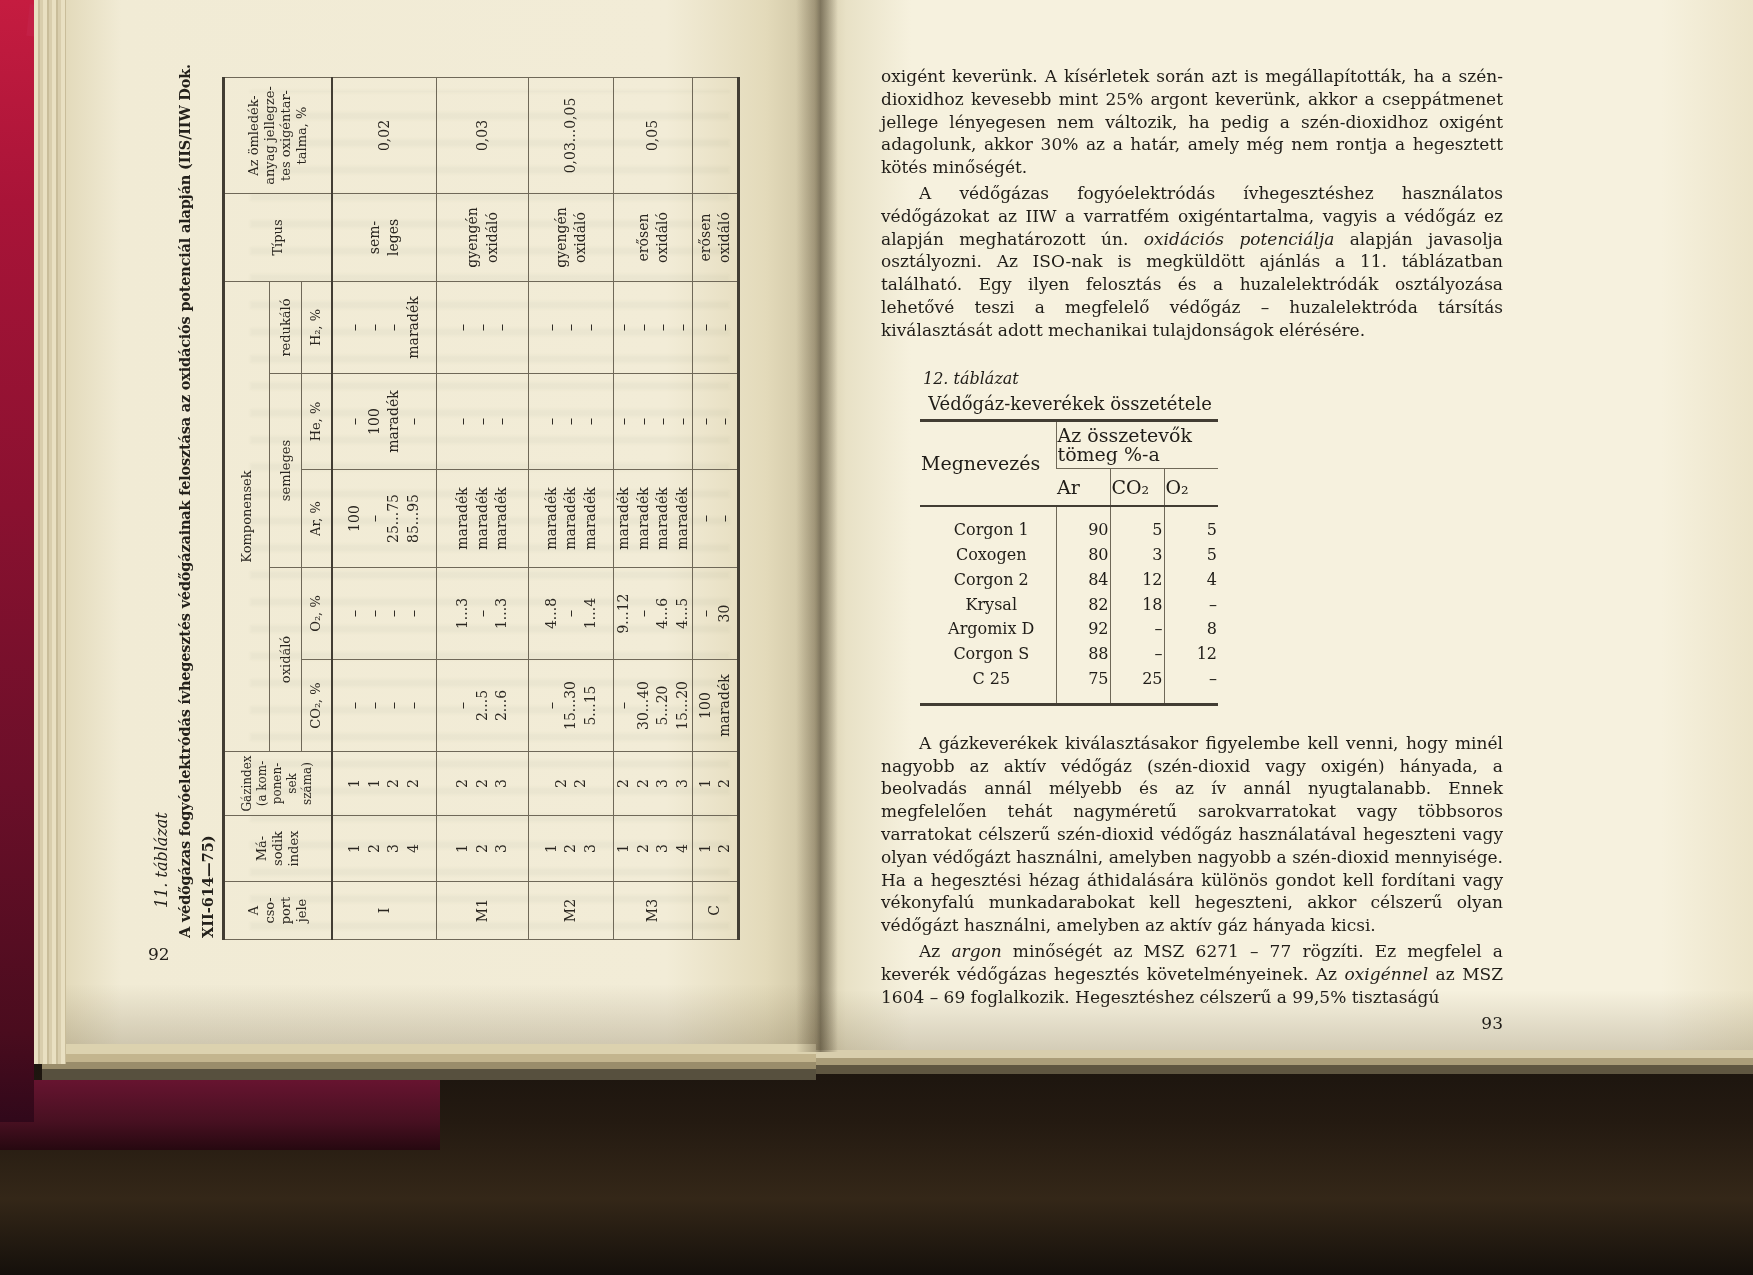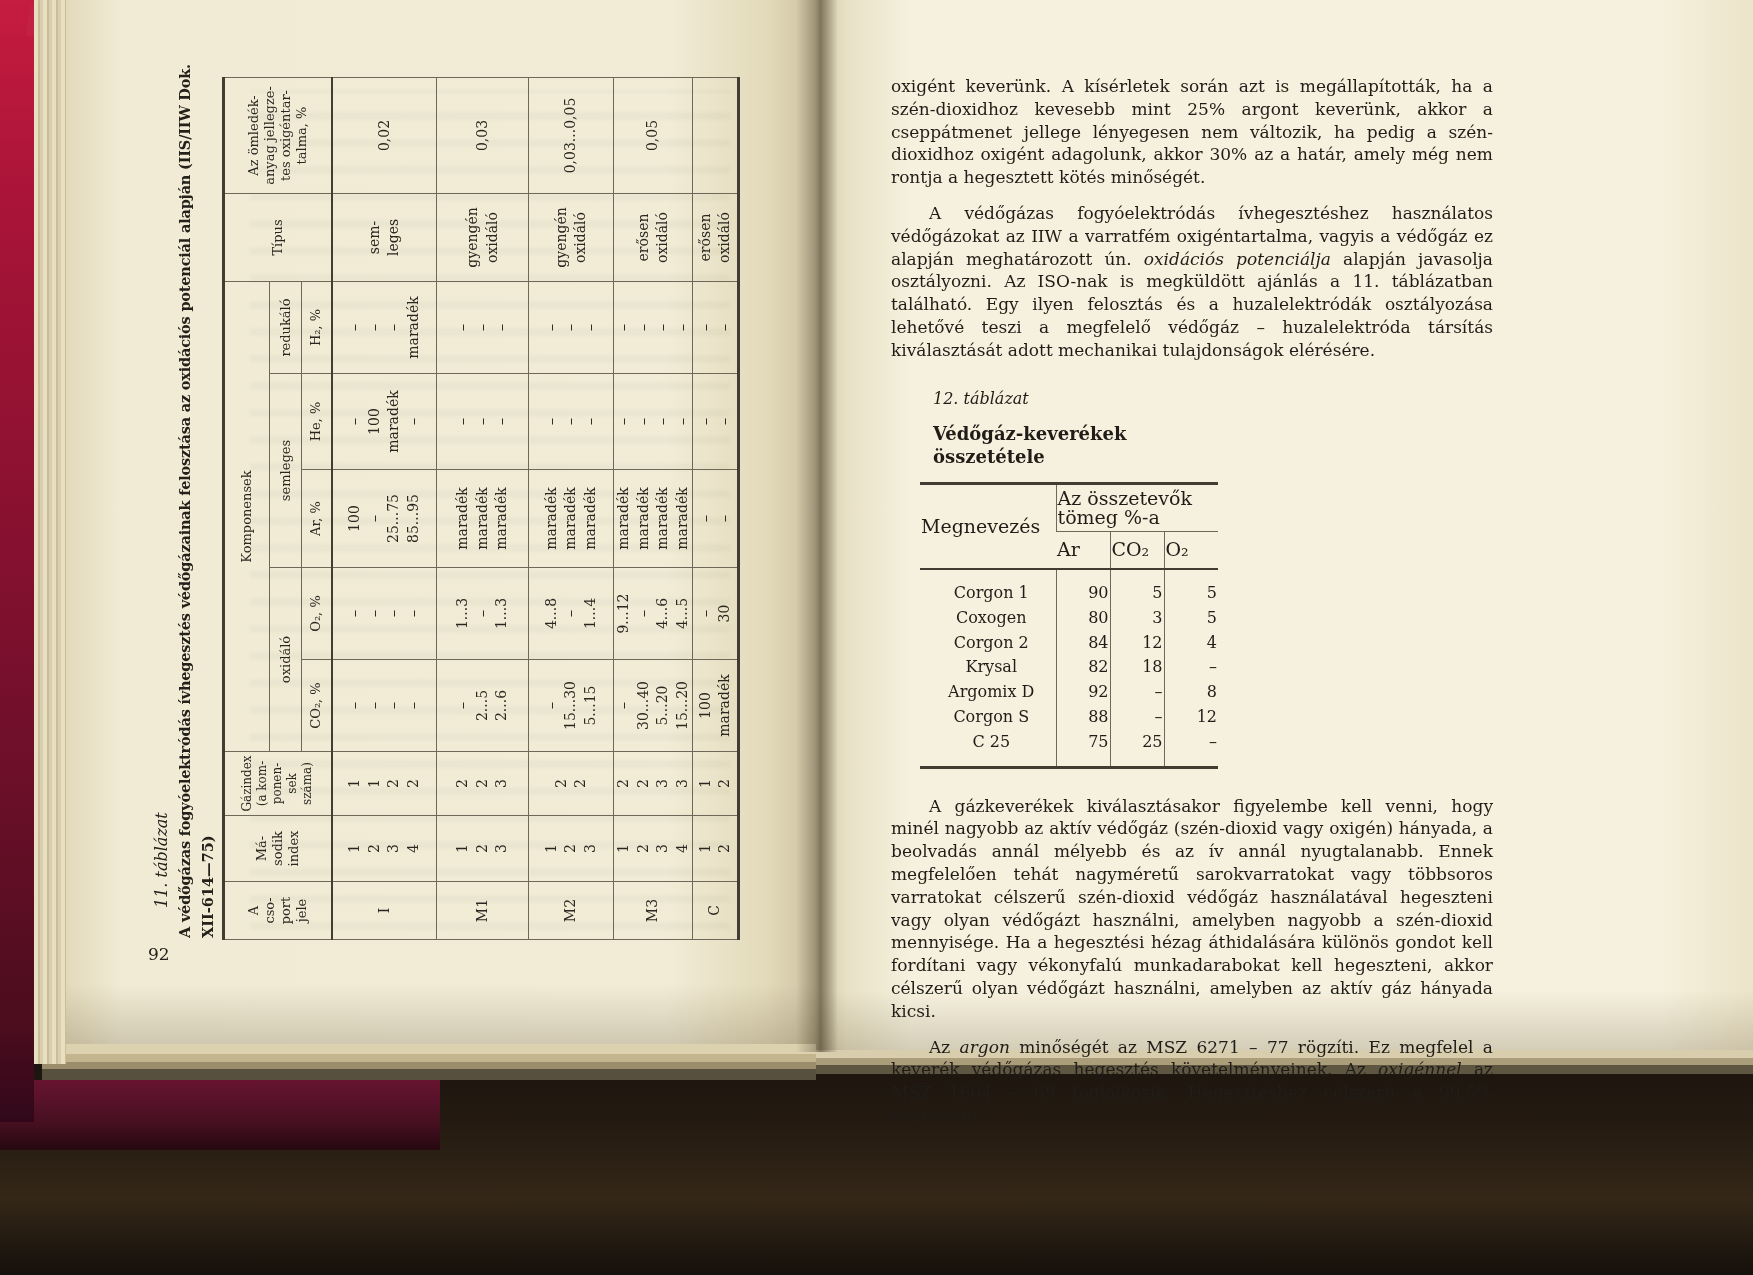--- a/index.html
+++ b/index.html
@@ -49,27 +49,27 @@
   .t11 .small { font-size:12px; line-height:15px; }
   .hdr-end { border-bottom:2.5px solid #423d33 !important; }
   .hr1 { height:46px; } .hr2 { height:32px; } .hr3 { height:30px; }
   .rI { height:105px; } .rM1 { height:92px; } .rM2 { height:85px; } .rM3 { height:78px; } .rC { height:46px; }
 
   .pn-left { position:absolute; left:148px; top:944px; font-size:17px; }
 
   
   .rp-text { position:absolute; left:62px; top:62px; width:628px;
     font-size:17px; line-height:22.8px; text-align:justify; color:#201d18; }
-  .rp-text p { margin:13px; }
+  .rp-text p { margin:3px; }
   .ind { text-indent:38px; }
   em { font-style:italic; }
 
   .t12-block { margin:26px 0 26px 42px; width:300px; }
   .t12-caption { font-style:italic; font-size:16px; margin:0 0 8px 36px; text-align:left; text-indent:0; }
-  .t12-title { font-weight:bold; font-size:18px; margin:0 0 8px 0; text-indent:0; }
+  .t12-title { font-weight:normal; font-size:18px; margin:0 0 8px 0; text-align:center; text-indent:0; }
   .t12 { border-collapse:collapse; width:298px; font-size:16px;
     border-top:3px solid #423d33; border-bottom:3px solid #423d33; }
   .t12 th { font-weight:normal; font-size:19px; line-height:19px; white-space:pre-line; }
   .t12 .comp-h { border-left:1px solid #6f6858; border-bottom:1px solid #6f6858; height:44px; }
   .t12 .gas-h { height:34px; border-bottom:2.5px solid #423d33; }
   .t12 .gas-h + .gas-h { border-left:1px solid #6f6858; }
   .t12 .name-h { border-bottom:2.5px solid #423d33; }
   .t12 td { height:22px; }
   .t12 td.num { text-align:right; border-left:1px solid #6f6858; }
   .t12 td.nm { text-align:center; padding-left:8px; }
@@ -365,17 +365,18 @@
               <td class="num">75</td>
               <td class="num">25</td>
               <td class="num">–</td>
             </tr>
           </tbody>
         </table>
       </div>
 
       <p class="ind">A gázkeverékek kiválasztásakor figyelembe kell venni, hogy minél nagyobb az aktív védőgáz (szén-dioxid vagy oxigén) hányada, a beolvadás annál mélyebb és az ív annál nyugtalanabb. Ennek megfelelően tehát nagyméretű sarokvarratokat vagy többsoros varratokat célszerű szén-dioxid védőgáz használatával hegeszteni vagy olyan védőgázt használni, amelyben nagyobb a szén-dioxid mennyisége. Ha a hegesztési hézag áthidalására különös gondot kell fordítani vagy vékonyfalú munkadarabokat kell hegeszteni, akkor célszerű olyan védőgázt használni, amelyben az aktív gáz hányada kicsi.</p>
       <p class="ind"><span>Az </span><em>argon</em><span> minőségét az MSZ 6271 – 77 rögzíti. Ez megfelel a keverék védőgázas hegesztés követelményeinek. Az </span><em>oxigénnel</em><span> az MSZ 1604 – 69 foglalkozik. Hegesztéshez célszerű a 99,5% tisztaságú</span></p>
+      <p class="pn-right">93</p>
     </div>
   </div>
 
   <div class="gutter"></div>
 </div>
 
 </body></html>

